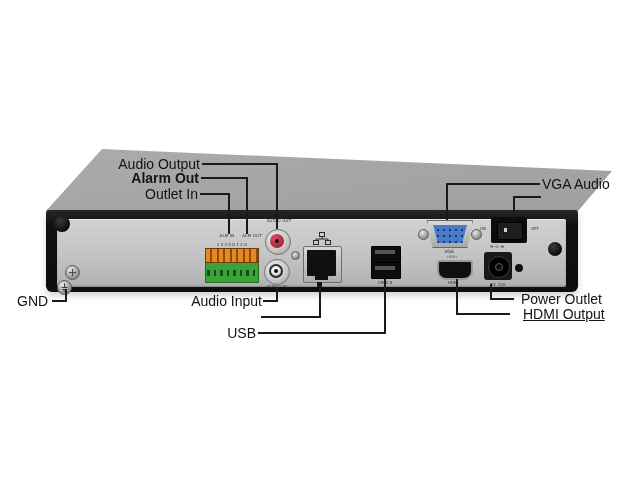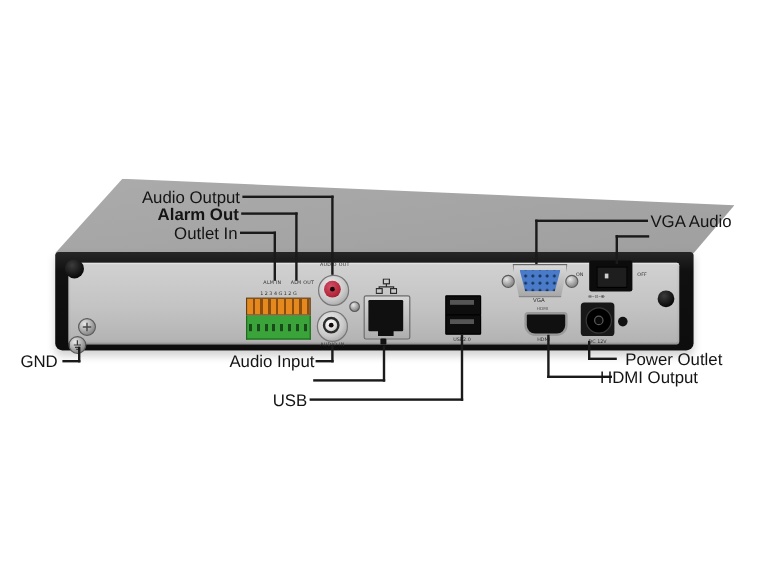--- a/index.html
+++ b/index.html
@@ -160,21 +160,21 @@
   <div class="mark" style="left:482px;top:282px;width:32px;font-size:4px;">DC 12V</div>
 
   <div class="callout" style="right:440px;top:156px;">Audio Output</div>
   <div class="callout" style="right:441px;top:170px;font-weight:bold;">Alarm Out</div>
   <div class="callout" style="right:442px;top:186px;">Outlet In</div>
   <div class="callout" style="left:542px;top:176px;">VGA Audio</div>
   <div class="callout" style="left:17px;top:293px;">GND</div>
   <div class="callout" style="right:378px;top:293px;">Audio Input</div>
   <div class="callout" style="right:384px;top:325px;">USB</div>
   <div class="callout" style="left:489px;top:291px;margin-left:32px;">Power Outlet</div>
-  <div class="callout" style="left:500px;top:306px;">HDMI Output</div>
+  <div class="callout" style="left:523px;top:306px;text-decoration:underline;">HDMI Output</div>
 
   <div class="lead" style="left:202px;top:163px;width:76px;height:2px;"></div>
   <div class="lead" style="left:276px;top:163px;width:2px;height:66px;"></div>
   <div class="lead" style="left:201px;top:177px;width:47px;height:2px;"></div>
   <div class="lead" style="left:246px;top:177px;width:2px;height:57px;"></div>
   <div class="lead" style="left:200px;top:193px;width:30px;height:2px;"></div>
   <div class="lead" style="left:228px;top:193px;width:2px;height:41px;"></div>
   <div class="lead" style="left:446px;top:183px;width:94px;height:2px;"></div>
   <div class="lead" style="left:446px;top:183px;width:2px;height:37px;"></div>
   <div class="lead" style="left:513px;top:196px;width:28px;height:2px;"></div>

